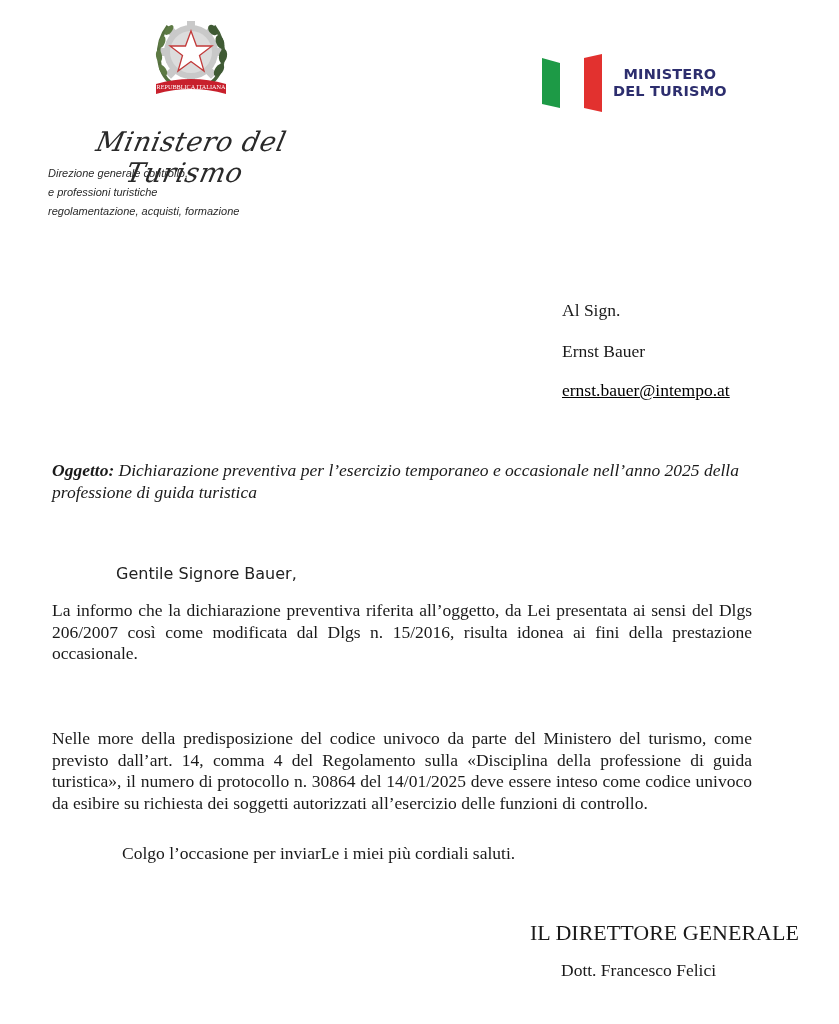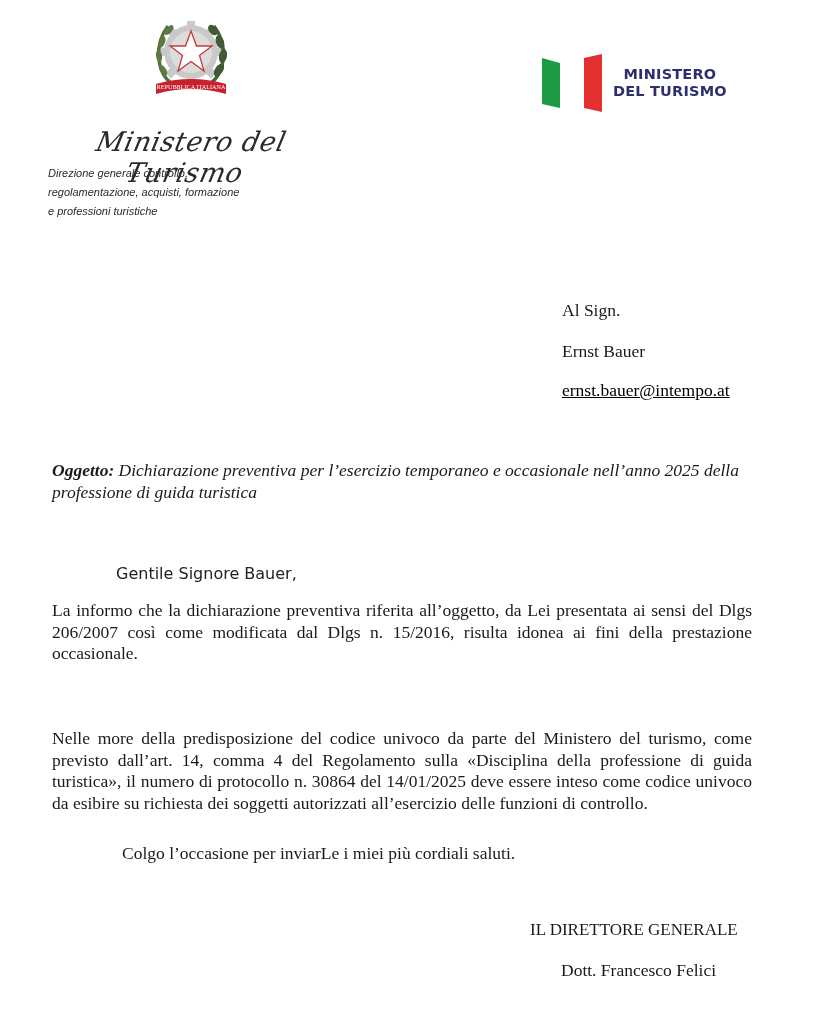--- a/index.html
+++ b/index.html
@@ -51,21 +51,21 @@
     }
     #subject { top: 460px; text-align: left; font-style: italic; }
     #subject b { font-weight: bold; }
     #salutation {
       left: 116px; top: 564px;
       font-family: "DejaVu Sans", sans-serif; font-size: 16px; color: #222;
     }
     #para1 { top: 600px; }
     #para2 { top: 728px; }
     #closing { left: 106px; top: 843px; font-size: 17.5px; margin-left: 16px; }
-    #signatory-title { left: 530px; top: 920px; font-size: 17px; }
+    #signatory-title { left: 530px; top: 920px; font-size: 22px; }
     #signatory-name { left: 561px; top: 960px; font-size: 17.5px; }
   </style>
 </head>
 <body>
 
 <div id="emblem" class="abs">
   <svg width="82" height="86" viewBox="0 0 82 86">
 
     <circle cx="41" cy="38" r="27" fill="#c9c9c9"></circle>
     <g fill="#c9c9c9">
@@ -100,22 +100,22 @@
 
     <path d="M6 70 Q41 60 76 70 L76 80 Q41 70 6 80 Z" fill="#c8202c"></path>
     <text x="41" y="75" text-anchor="middle" font-family="Liberation Serif, serif" font-size="6.2" fill="#ffffff">REPUBBLICA ITALIANA</text>
   </svg>
 </div>
 
 <div id="ministry-script" class="abs">Ministero del Turismo</div>
 
 <div id="direction-text" class="abs">
   <div>Direzione generale controllo,</div>
+  <div>e professioni turistiche</div>
   <div>regolamentazione, acquisti, formazione</div>
-  <div>e professioni turistiche</div>
 </div>
 
 <div id="mint-logo" class="abs">
   <svg id="mint-flag" viewBox="0 0 62 58">
     <polygon points="2,4 20,9 20,54 2,50" fill="#1d9a46"></polygon>
     <polygon points="44,4 62,0 62,58 44,54" fill="#e2312f"></polygon>
   </svg>
   <div id="mint-logo-text">
     <div>MINISTERO</div>
     <div>DEL TURISMO</div>

